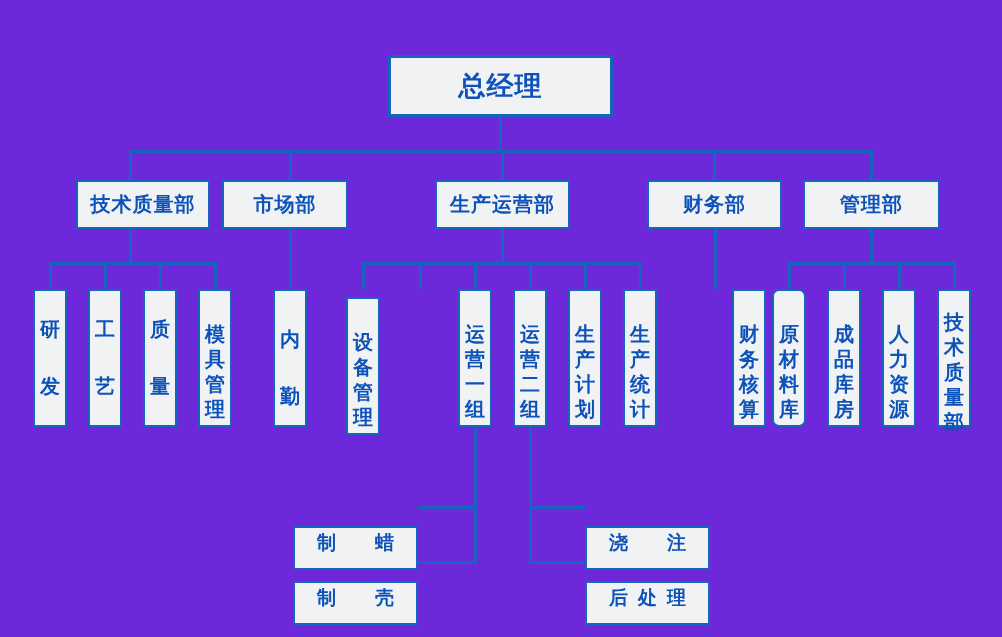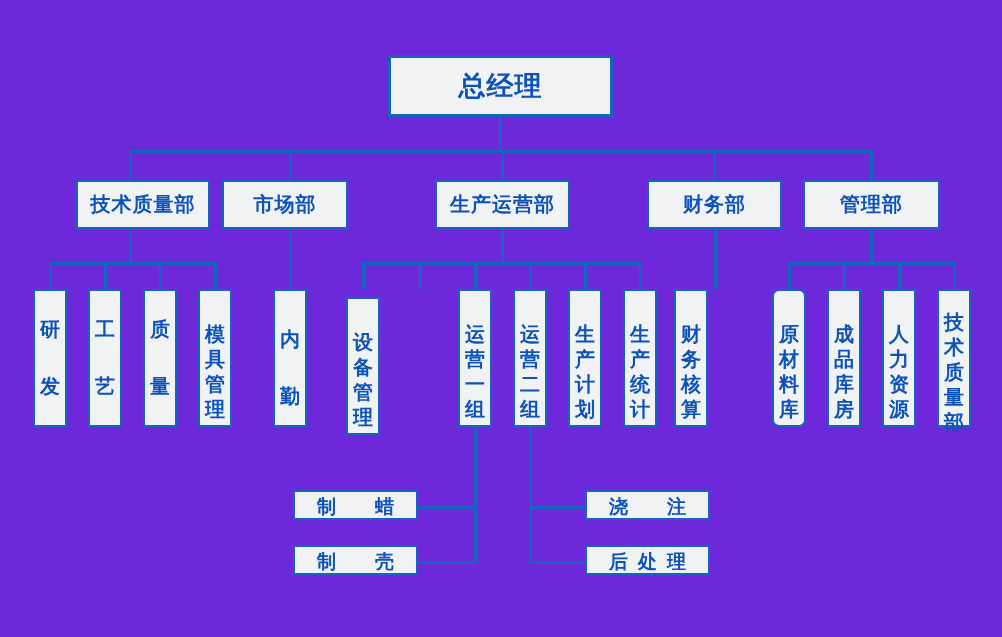--- a/index.html
+++ b/index.html
@@ -16,23 +16,23 @@
   .root-node { border-width:3px; font-size:27px; letter-spacing:1px; }
   .dept-node { font-size:20px; letter-spacing:1px; }
   .vnode { width:34px; height:138px; font-size:20px; }
   .vnode .vlabel {
     display:block; width:100%; text-align:center;
     word-break:break-all; overflow-wrap:anywhere;
   }
   .vnode.v2 .vlabel { line-height:57px; }
   .vnode.v4 .vlabel { line-height:25px;margin-top:28px; }
   .leaf-node {
-    width:125px; height:30px; font-size:19px;
+    width:125px; height:44px; font-size:19px;
     display:block; line-height:30px; padding:0 22px;
-    text-align:justify; text-align-last:justify;
+    text-align:justify; text-align-last:justify;margin-top:36px;
   }
   .line { position:absolute; background:#1565c0; }
 </style>
 </head>
 <body>
 
 <div class="canvas">
 
   <div class="line" style="left:499px;top:117px;width:3px;height:33px;"></div>
   <div class="line" style="left:129px;top:150px;width:744px;height:3px;"></div>
@@ -109,21 +109,21 @@
     </div>
   <div class="node vnode v4" style="left:513px;top:289px;">
       <span class="vlabel">运营二组</span>
     </div>
   <div class="node vnode v4" style="left:568px;top:289px;">
       <span class="vlabel">生产计划</span>
     </div>
   <div class="node vnode v4" style="left:623px;top:289px;">
       <span class="vlabel">生产统计</span>
     </div>
-  <div class="node vnode v4" style="left:674px;top:289px;align-items:center;">
+  <div class="node vnode v4" style="left:732px;top:289px;align-items:center;">
       <span class="vlabel">财务核算</span>
     </div>
   <div class="node vnode v4" style="left:772px;top:289px;border-radius:7px;">
       <span class="vlabel">原材料库</span>
     </div>
   <div class="node vnode v4" style="left:827px;top:289px;">
       <span class="vlabel">成品库房</span>
     </div>
   <div class="node vnode v4" style="left:882px;top:289px;">
       <span class="vlabel">人力资源</span>

